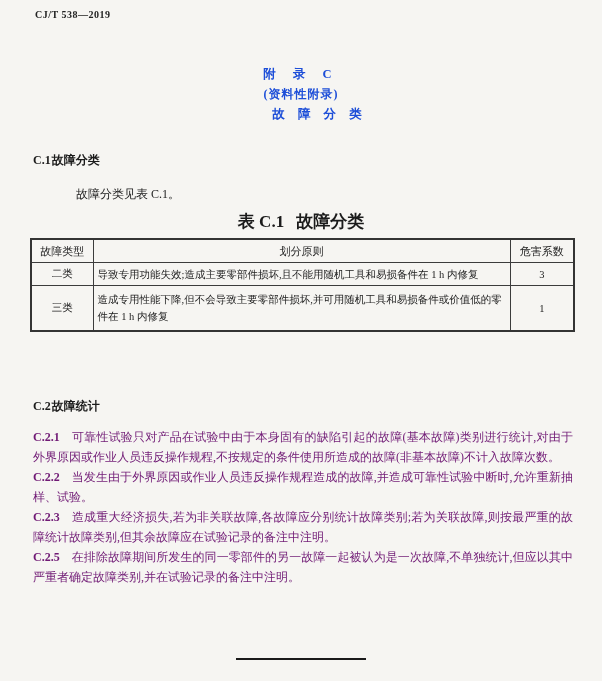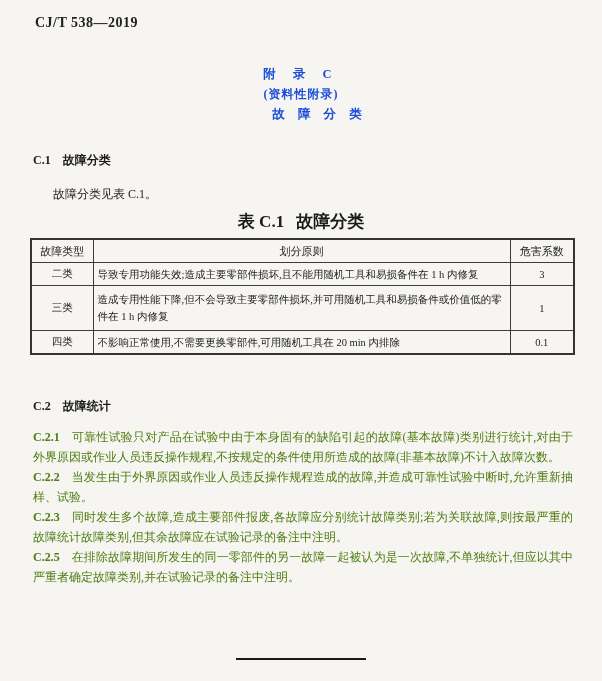--- a/index.html
+++ b/index.html
@@ -7,44 +7,44 @@
     width: 602px; height: 681px;
     background: #f6f5f2;
     font-family: "Liberation Serif", "DejaVu Serif", serif;
     color: #1c1c1c;
     position: relative;
     overflow: hidden;
   }
   .page { position: absolute; inset: 0; }
 
   .docnum {
-    position: absolute; left: 35px; top: 15px;
-    font-size: 14px; font-weight: bold; letter-spacing: 0.5px;
+    position: absolute; left: 35px; top: 9px;
+    font-size: 10px; font-weight: bold; letter-spacing: 0.5px;
     color: #222;
   }
 
   .appendix {
     position: absolute; top: 64px; left: 0; width: 100%;
     text-align: center; font-weight: bold; color: #1d4ed8;
   }
   .appendix .line { line-height: 20px; font-size: 12.5px; }
   .appendix .title   { letter-spacing: 7px; }
   .appendix .subtitle{ letter-spacing: 1px; font-size: 12px; }
   .appendix .heading { letter-spacing: 5px; padding-left: 37px; }
 
   .c-heading {
     position: absolute; left: 33px;
     font-size: 12px; font-weight: bold; color: #1b1b1b;
   }
-  .c-heading .num { padding-right: 12px; }
+  .c-heading .num { padding-right: 1px; }
   #c1-heading { top: 152px; }
   #c2-heading { top: 398px; }
 
   .intro {
-    position: absolute; left: 53px; top: 186px;
+    position: absolute; left: 76px; top: 186px;
     font-size: 12px; color: #222;
   }
 
   .table-title {
     position: absolute; top: 210px; left: 0; width: 100%;
     text-align: center; font-size: 17px; font-weight: bold; color: #1b1b1b;
   }
   .table-title .pfx { padding-right: 12px; }
 
   .tbl-wrap { position: absolute; left: 30px; top: 238px; width: 545px; }
@@ -61,21 +61,21 @@
   table.fault th { font-weight: normal; font-size: 11px; height: 20px; text-align: center; }
   col.c-type { width: 62px; }
   col.c-factor { width: 64px; }
   td.cell-type, td.cell-factor { text-align: center; }
   td.cell-principle { text-align: left; padding: 2px 6px; line-height: 17px; }
   tr.r-short td { height: 20px; }
   tr.r-tall td { height: 42px; }
 
   .clauses {
     position: absolute; left: 33px; top: 427px; width: 540px;
-    font-size: 12px; line-height: 20px; color: #4d7c0f;
+    font-size: 12px; line-height: 20px; color: #701a75;
   }
   .clauses p { margin: 0; text-align: justify; }
   .cnum { font-weight: bold; padding-right: 12px; white-space: nowrap; }
 
   .endline {
     position: absolute; top: 658px; left: 236px; width: 130px;
     border-top: 2px solid #1a1a1a; height: 0;
   }
 </style>
 </head>
@@ -117,35 +117,30 @@
       <tr class="r-short">
         <td class="cell-type">二类</td>
         <td class="cell-principle">导致专用功能失效;造成主要零部件损坏,且不能用随机工具和易损备件在 1 h 内修复</td>
         <td class="cell-factor">3</td>
       </tr>
       <tr class="r-tall">
         <td class="cell-type">三类</td>
         <td class="cell-principle">造成专用性能下降,但不会导致主要零部件损坏,并可用随机工具和易损备件或价值低的零件在 1 h 内修复</td>
         <td class="cell-factor">1</td>
       </tr>
-      <tr class="r-short">
-        <td class="cell-type">四类</td>
-        <td class="cell-principle">不影响正常使用,不需要更换零部件,可用随机工具在 20 min 内排除</td>
-        <td class="cell-factor">0.1</td>
-      </tr>
     </tbody>
       </table>
   </div>
 
   <div class="c-heading" id="c2-heading">
     <span class="num">C.2</span><span>故障统计</span>
   </div>
 
   <div class="clauses">
     <p><span class="cnum">C.2.1</span><span>可靠性试验只对产品在试验中由于本身固有的缺陷引起的故障(基本故障)类别进行统计,对由于外界原因或作业人员违反操作规程,不按规定的条件使用所造成的故障(非基本故障)不计入故障次数。</span></p>
     <p><span class="cnum">C.2.2</span><span>当发生由于外界原因或作业人员违反操作规程造成的故障,并造成可靠性试验中断时,允许重新抽样、试验。</span></p>
-    <p><span class="cnum">C.2.3</span><span>同时发生多个故障,造成主要部件报废,各故障应分别统计故障类别;若为关联故障,则按最严重的故障统计故障类别,但其余故障应在试验记录的备注中注明。</span></p>
+    <p><span class="cnum">C.2.3</span><span>造成重大经济损失,若为非关联故障,各故障应分别统计故障类别;若为关联故障,则按最严重的故障统计故障类别,但其余故障应在试验记录的备注中注明。</span></p>
     <p><span class="cnum">C.2.5</span><span>在排除故障期间所发生的同一零部件的另一故障一起被认为是一次故障,不单独统计,但应以其中严重者确定故障类别,并在试验记录的备注中注明。</span></p>
   </div>
 
   <div class="endline"></div>
 
 </div>
 
 </body></html>

